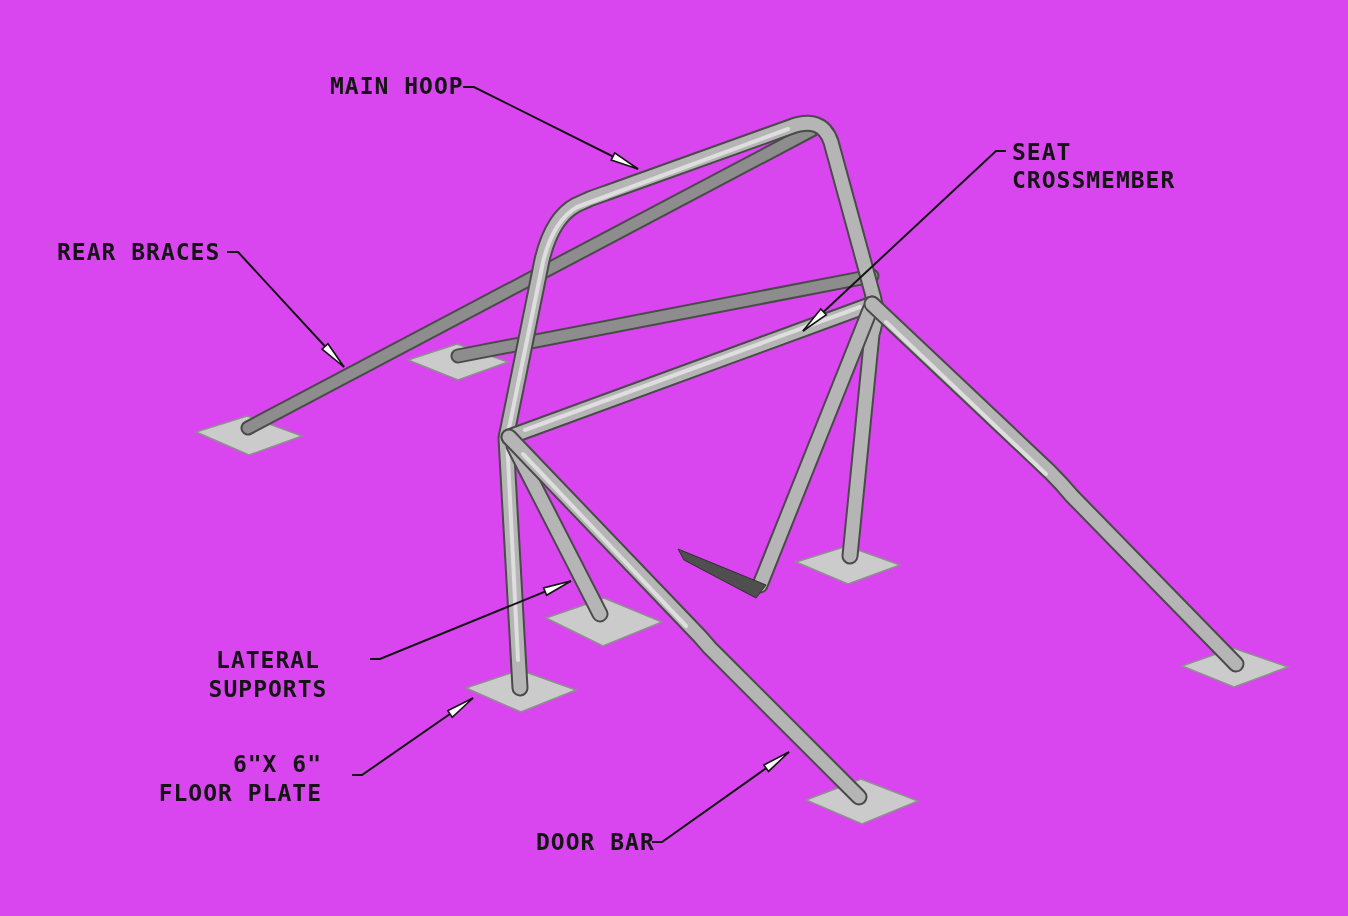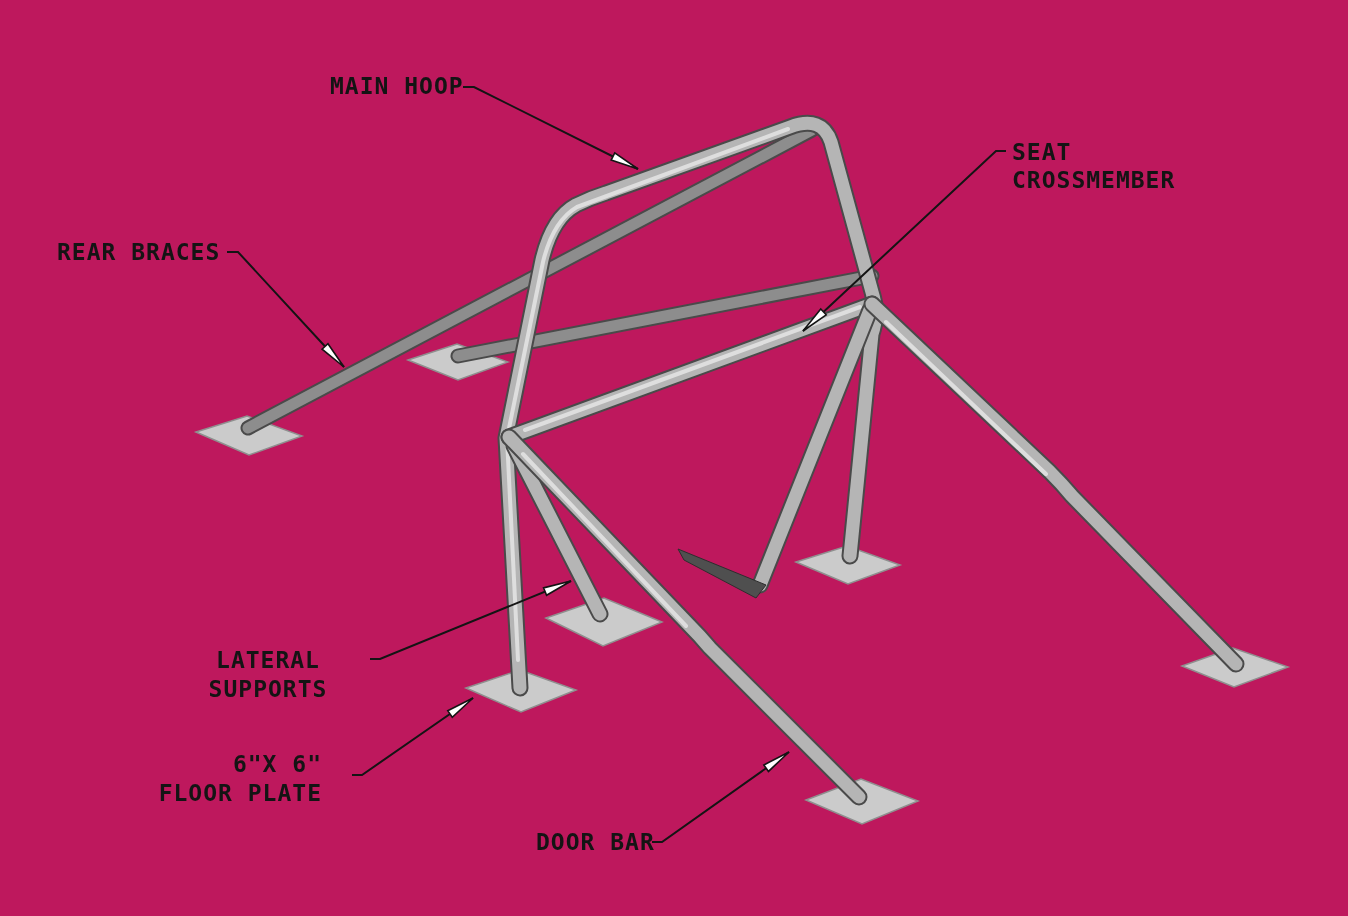--- a/index.html
+++ b/index.html
@@ -1,19 +1,19 @@
 <!DOCTYPE html>
 <html><head>
 <meta charset="utf-8">
 <style>
   html,body { margin:0; padding:0; background:#ffffff; }
   .canvas {
     position:relative;
     width:1348px; height:916px;
-    background:#be185d;
+    background:#d946ef;
     overflow:hidden;
     font-family:"DejaVu Sans Mono", monospace;
     text-align:center;
   }
   svg { display:block; }
 
   
   .tube-outline { fill:none; stroke:#4a4a4a; stroke-width:17; stroke-linecap:round; stroke-linejoin:round; }
   .tube-body    { fill:none; stroke:#b5b5b5; stroke-width:13; stroke-linecap:round; stroke-linejoin:round; }
   .tube-hl      { fill:none; stroke:#dedede; stroke-width:4;  stroke-linecap:round; stroke-linejoin:round; }

